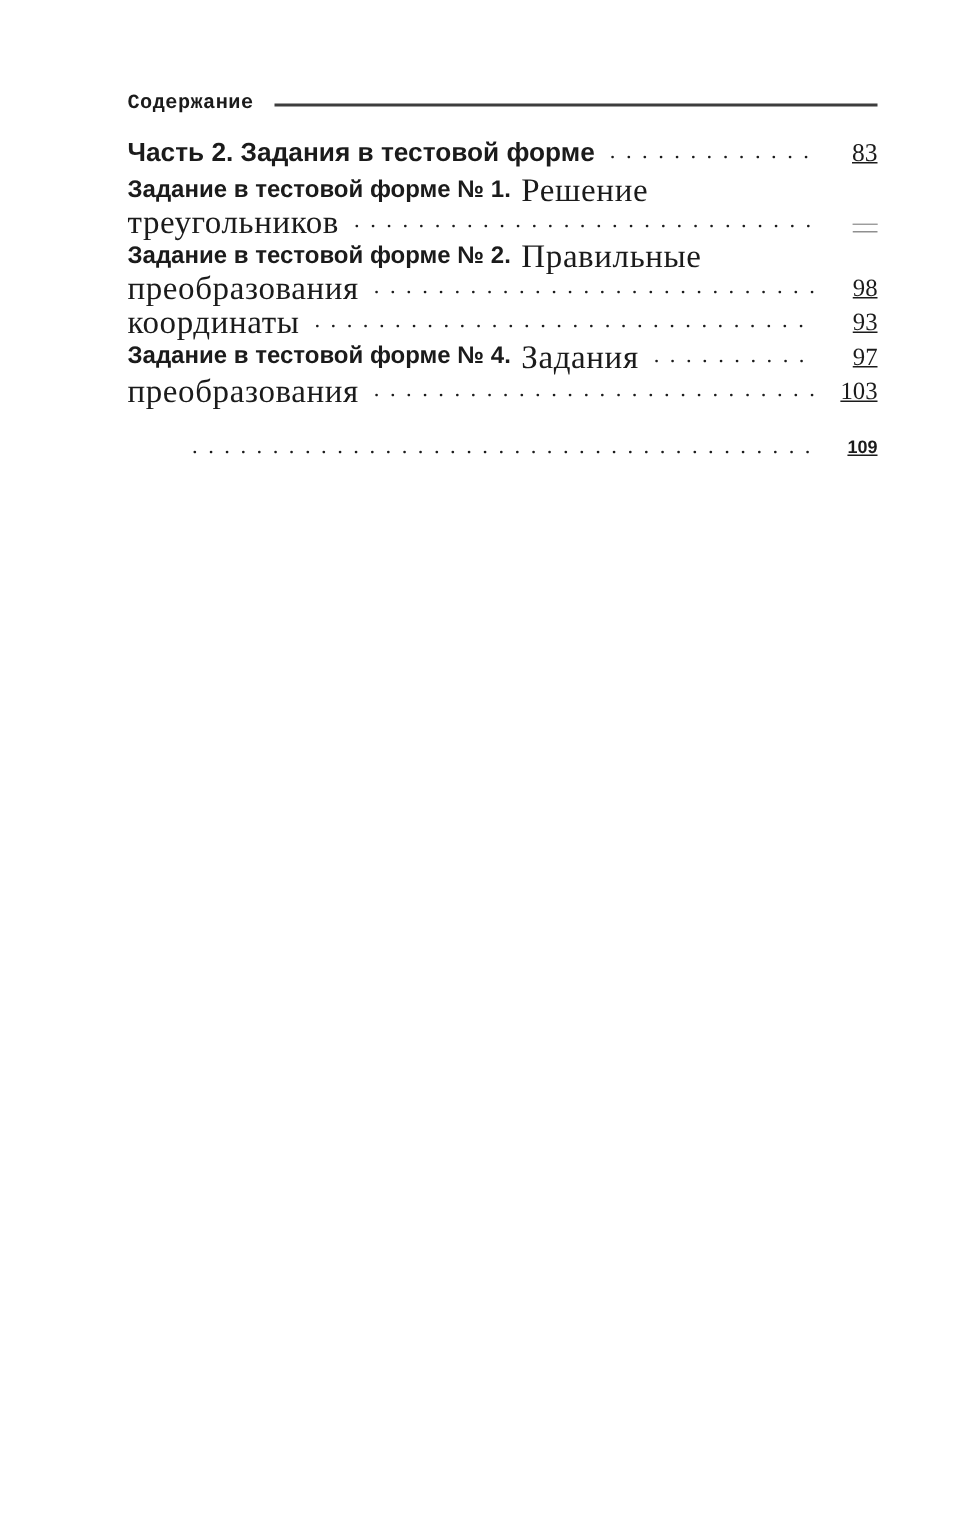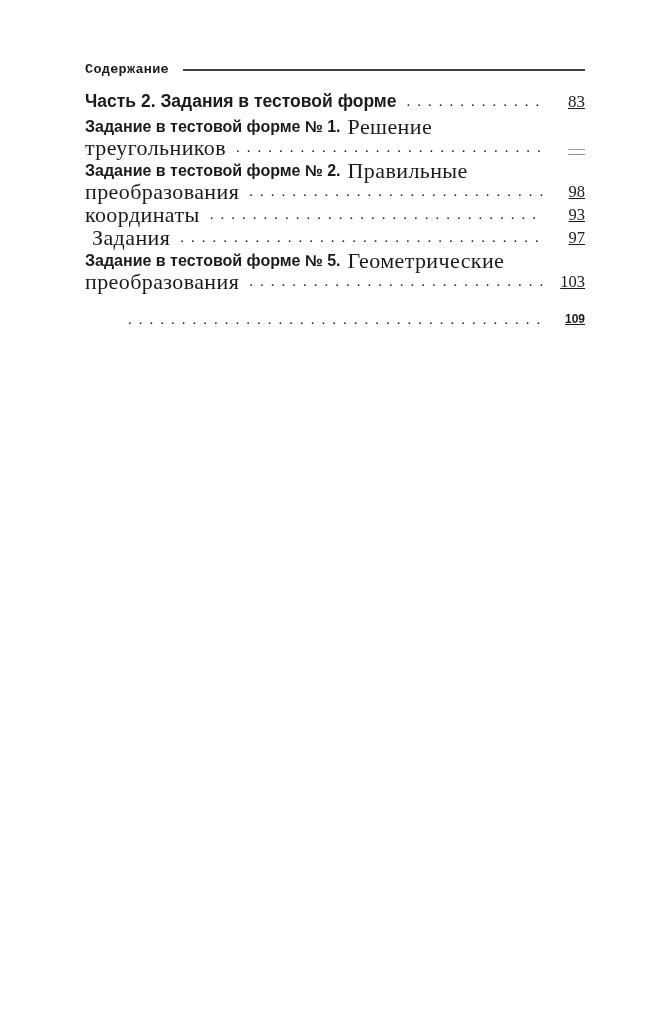--- a/index.html
+++ b/index.html
@@ -137,31 +137,28 @@
       <div class="item">
         <div class="row">
           <span class="serif">координаты</span>
           <span class="leader">..........................................................................................</span>
           <span class="page-num">93</span>
         </div>
       </div>
 
       <div class="item">
         <div class="row">
+          <span class="bold-sans">Задание в тестовой форме № 4.</span>
           <span class="serif cont">Задания</span>
           <span class="leader">..........................................................................................</span>
           <span class="page-num">97</span>
         </div>
       </div>
 
       <div class="item">
-        <div class="row">
-          <span class="bold-sans">Задание в тестовой форме № 5.</span>
-          <span class="serif cont">Геометрические</span>
-        </div>
         <div class="row">
           <span class="serif">преобразования</span>
           <span class="leader">..........................................................................................</span>
           <span class="page-num">103</span>
         </div>
       </div>
 
       <div class="row footer-item">
         <span class="leader">..........................................................................................</span>
         <span class="page-num">109</span>

